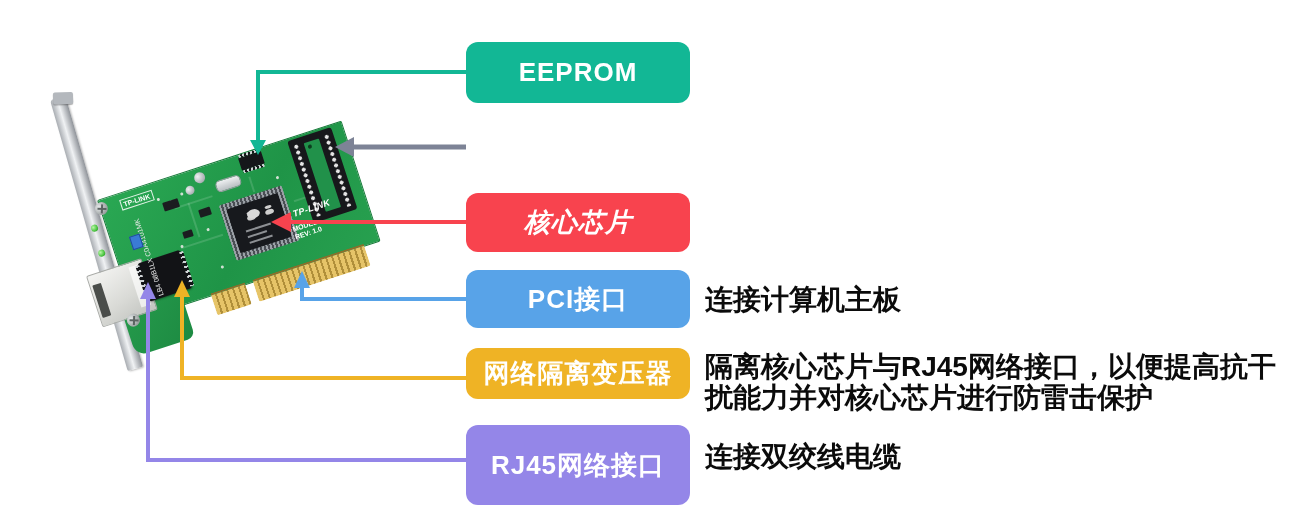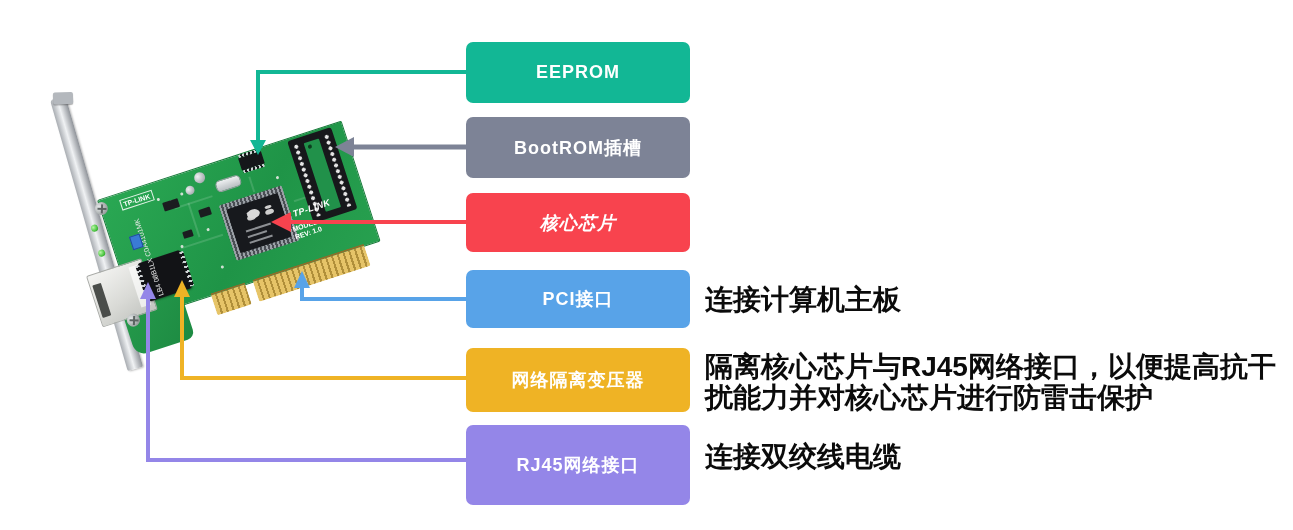--- a/index.html
+++ b/index.html
@@ -6,21 +6,21 @@
   body{font-family:"Liberation Sans", sans-serif;}
   .stage{position:relative;width:1293px;height:530px;background:#fff;overflow:hidden;}
 
   
   .connectors{position:absolute;left:0;top:0;z-index:4;pointer-events:none;}
   .connectors polyline{fill:none;stroke-width:4px;stroke-linejoin:miter;}
   .connectors .thick{stroke-width:5px;}
 
   
   .label-box{position:absolute;left:466px;width:224px;z-index:5;display:flex;align-items:center;justify-content:center;
-             color:#fff;font-weight:700;font-size:18px;border-radius:7px;letter-spacing:1px;}
+             color:#fff;font-weight:700;font-size:26px;border-radius:12px;letter-spacing:1px;}
   .desc{position:absolute;left:705px;width:588px;z-index:5;color:#0b0b0b;font-weight:700;font-size:28px;line-height:31px;}
 
   
   .card-photo{position:absolute;left:0;top:0;width:470px;height:530px;z-index:1;}
   .bracket{position:absolute;left:50px;top:100px;width:16px;height:282px;z-index:1;
            transform:rotate(-16deg);transform-origin:0 0;border-radius:4px 4px 2px 2px;
            background:linear-gradient(90deg,#a9adb2,#f0f2f4 45%,#8e9298);box-shadow:1px 1px 2px rgba(0,0,0,.25);}
   .bracket-tab{position:absolute;left:3px;top:-4px;width:20px;height:12px;background:#b4b8bd;border-radius:2px;
                transform:rotate(14deg);box-shadow:0 1px 1px rgba(0,0,0,.3);}
   .led{position:absolute;left:4px;width:7px;height:7px;border-radius:50%;
@@ -200,30 +200,27 @@
     </g>
     <g>
       <polyline points="466,460 148,460 148,297" style="stroke: rgb(148, 134, 232);"></polyline>
       <polygon points="140,299 156,299 148,282" style="fill: rgb(148, 134, 232);"></polygon>
     </g>
   </svg>
 
   <div class="label-box" style="top: 42px; height: 61px; background: rgb(18, 183, 149);">
       <span>EEPROM</span>
     </div>
-  <div class="label-box" style="top: 117px; height: 61px; background: rgb(125, 131, 150);">
-      <span>BootROM插槽</span>
-    </div>
   <div class="label-box" style="top: 193px; height: 59px; background: rgb(248, 67, 78); font-style: italic;">
       <span>核心芯片</span>
     </div>
   <div class="label-box" style="top: 270px; height: 58px; background: rgb(88, 163, 232);">
       <span>PCI接口</span>
     </div>
-  <div class="label-box" style="top: 348px; height: 64px; background: rgb(239, 179, 37);">
+  <div class="label-box" style="top: 348px; height: 51px; background: rgb(239, 179, 37);">
       <span>网络隔离变压器</span>
     </div>
   <div class="label-box" style="top: 425px; height: 80px; background: rgb(148, 134, 232);">
       <span>RJ45网络接口</span>
     </div>
 
   <div class="desc" style="top:284px;">连接计算机主板</div>
   <div class="desc" style="top:351px;">隔离核心芯片与RJ45网络接口，以便提高抗干扰能力并对核心芯片进行防雷击保护</div>
   <div class="desc" style="top:441px;">连接双绞线电缆</div>
 

